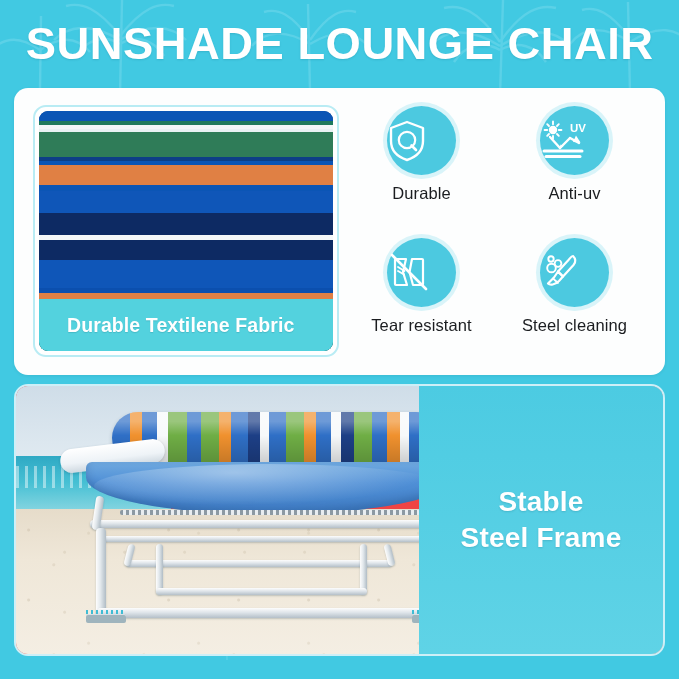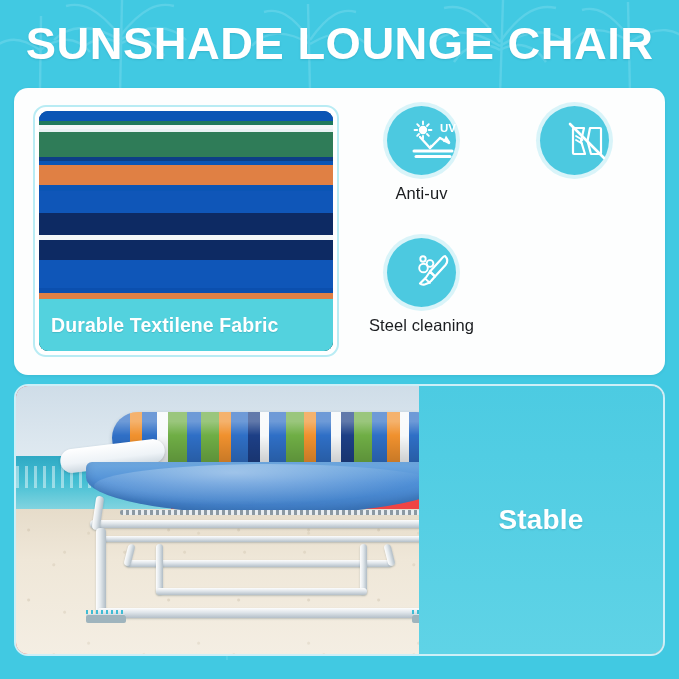--- a/index.html
+++ b/index.html
@@ -47,40 +47,40 @@
     border-radius:9px;overflow:hidden;
     background:#0b3f8c;
   }
   .stripes{position:absolute;left:0;top:0;right:0;bottom:0;}
   .stripe{width:100%;}
   .swatch-label{
     position:absolute;left:0;right:0;bottom:0;height:52px;
     background:#53d2de;
     display:flex;align-items:center;
     color:#ffffff;font-weight:bold;font-size:19.5px;
-    padding-left:12px;box-sizing:border-box;
+    padding-left:28px;box-sizing:border-box;
     letter-spacing:.1px;
     text-shadow:0 1px 1px rgba(0,80,95,.18);
   }
 
   
   .features{
     flex:1;display:grid;
     grid-template-columns:1fr 1fr;grid-template-rows:1fr 1fr;
     padding:14px 14px 10px 6px;box-sizing:border-box;
   }
   .feature{
     display:flex;flex-direction:column;align-items:center;justify-content:flex-start;
     padding-top:4px;
   }
   .f-circle{
     width:69px;height:69px;border-radius:50%;
     background:#4cc9e0;
     box-shadow:0 0 0 4px rgba(168,232,244,.42);
-    display:flex;align-items:center;justify-content:flex-end;
+    display:flex;align-items:center;justify-content:flex-start;
     margin-bottom:9px;
   }
   .f-circle svg{display:block;}
   .f-label{
     font-size:16.5px;color:#1b1d20;font-weight:normal;
     white-space:nowrap;letter-spacing:.1px;
   }
 
   
   .photo-panel{
@@ -236,20 +236,30 @@
           <div class="stripe" style="background: rgb(13, 63, 134); height: 1.9084%;"></div>
           <div class="stripe" style="background: rgb(47, 124, 88); height: 9.54198%;"></div>
           <div class="stripe" style="background: rgb(31, 122, 92); height: 2.29008%;"></div>
         </div>
       <div class="swatch-label">Durable Textilene Fabric</div>
     </div>
   </div>
 
   <div class="features">
 
+    <div class="feature">
+      <div class="f-circle">
+        <svg width="40" height="44" viewBox="0 0 40 44" fill="none" stroke="#ffffff" stroke-width="2.4" stroke-linejoin="round">
+          <path d="M20 3 L36 9 V22 C36 32 29 38 20 41 C11 38 4 32 4 22 V9 Z"></path>
+          <circle cx="20" cy="21" r="8.2" stroke-width="2.2"></circle>
+          <path d="M24.5 26.5 L29 31" stroke-width="2.6" stroke-linecap="round"></path>
+        </svg>
+      </div>
+      <div class="f-label">Durable</div>
+    </div>
 
     <div class="feature">
       <div class="f-circle">
         <svg width="46" height="44" viewBox="0 0 46 44" fill="none" stroke="#ffffff" stroke-width="2.1" stroke-linecap="round">
           <circle cx="13" cy="11" r="4.2" fill="#ffffff" stroke="none"></circle>
           <g stroke-width="1.9">
             <path d="M13 2.5 V5.2"></path>
               <path d="M13 17 V19.6"></path>
             <path d="M4.6 11 H7.2"></path>
               <path d="M18.8 11 H21.4"></path>
@@ -274,20 +284,21 @@
     <div class="feature">
       <div class="f-circle">
         <svg width="44" height="44" viewBox="0 0 44 44" fill="none" stroke="#ffffff" stroke-width="2.2" stroke-linejoin="round" stroke-linecap="round">
           <path d="M9 9 H19 L16 22 L20 35 H9 C8 35 8 34 8 34 V10 C8 9 9 9 9 9 Z"></path>
           <path d="M35 9 H25 L22.5 22 L26 35 H35 C36 35 36 34 36 34 V10 C36 9 35 9 35 9 Z"></path>
           <path d="M11 17 L17.5 21" stroke-width="1.8"></path>
           <path d="M11 21 L17 24.5" stroke-width="1.8"></path>
           <path d="M5 5 L39 39" stroke-width="2.6"></path>
         </svg>
       </div>
+      <div class="f-label">Tear resistant</div>
     </div>
 
     <div class="feature">
       <div class="f-circle">
         <svg width="44" height="44" viewBox="0 0 44 44" fill="none" stroke="#ffffff" stroke-width="2.2" stroke-linejoin="round" stroke-linecap="round">
           <circle cx="11" cy="9" r="2.7" stroke-width="1.9"></circle>
           <circle cx="18" cy="13.5" r="3.4" stroke-width="1.9"></circle>
           <circle cx="11.5" cy="18" r="4.3" stroke-width="1.9"></circle>
           <path d="M33 6 C36 9 36 12 33.5 15 L23 26.5 L18 21.5 L28.5 10 C31 7 31.5 6 33 6 Z"></path>
           <path d="M18 21.5 L23 26.5 L19 31 C15 35 10 35.5 8 33.5 L14 27.5 Z"></path>
@@ -364,15 +375,16 @@
       <div class="bar" style="left:62px;top:204px;width:346px;height:10px;border-radius:8px;"></div>
 
       <div class="foot" style="left:52px;top:210px;width:40px;"></div>
       <div class="foot" style="left:378px;top:210px;width:40px;"></div>
       <div class="foot-dots" style="left:52px;top:206px;width:40px;"></div>
       <div class="foot-dots" style="left:378px;top:206px;width:40px;"></div>
     </div>
 
     <div class="overlay">
       <div class="overlay-line">Stable</div>
+      <div class="overlay-line">Steel Frame</div>
     </div>
   </div>
 </div>
 
 </body></html>

